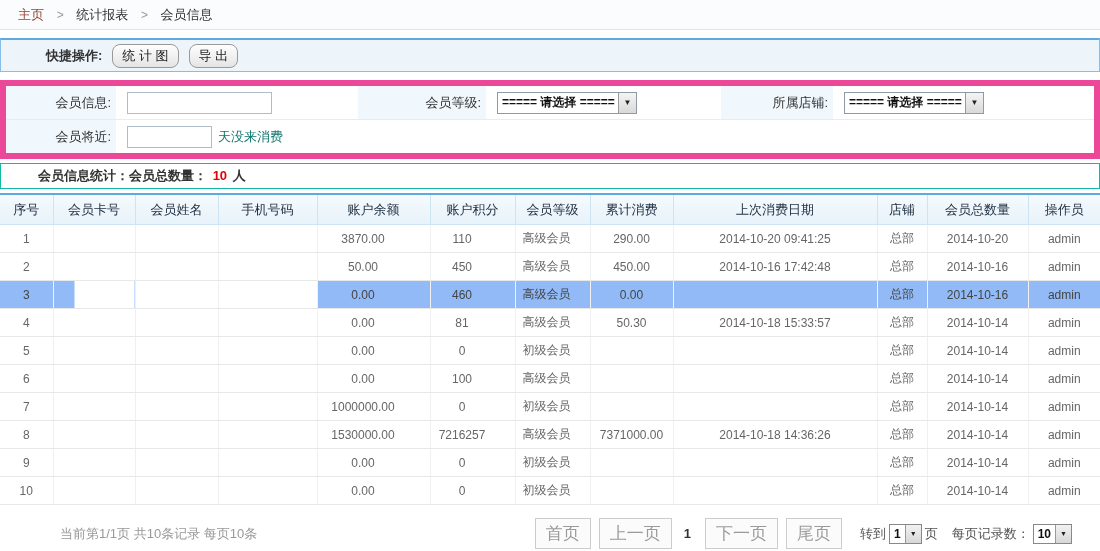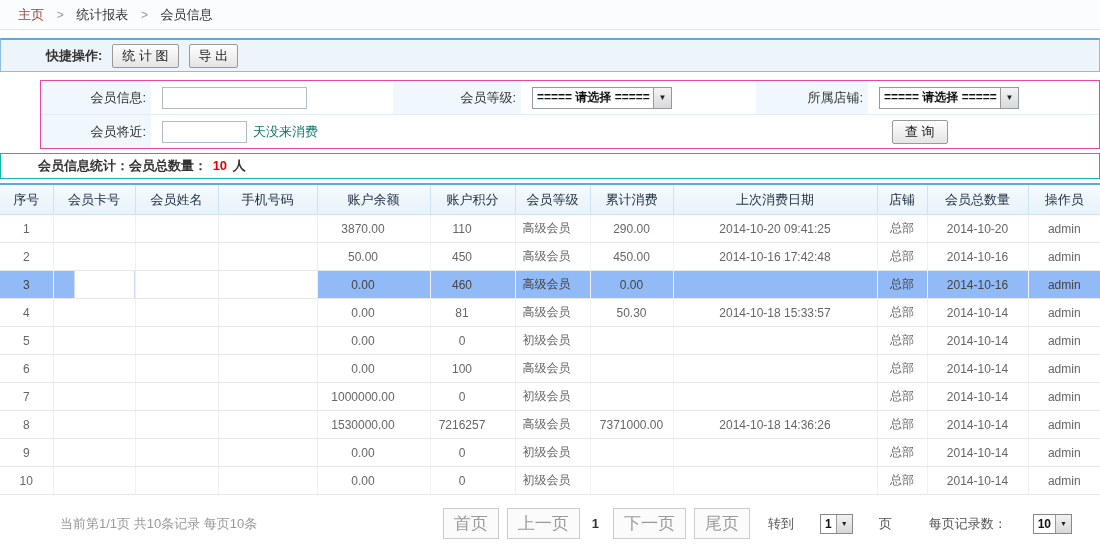--- a/index.html
+++ b/index.html
@@ -7,24 +7,24 @@
 
   
   .crumbbar{height:29px;line-height:29px;background:#fbfcfd;border-bottom:1px solid #e4e4e4;padding-left:18px;font-size:13px;color:#333;}
   .crumb-home{color:var(--home,#994433);cursor:pointer;}
   .crumb-sep{color:#999;margin:0 9px;font-size:12px;}
   .crumb-item{color:#333;}
 
   
   .quickbar{margin-top:8px;height:31px;background:#edf5fb;border:1px solid #8abde6;border-top:2px solid var(--accent,#6fb0e2);display:flex;align-items:center;}
   .quickbar-label{margin-left:45px;font-size:13px;font-weight:bold;color:#333;}
-  .btn{display:inline-block;margin-left:10px;padding:2px 9px;font-size:13px;color:#222;background:linear-gradient(#fefefe,#e4e4e4);border:1px solid #999;border-radius:2px;cursor:pointer;}
-
-  
-  .form{margin-top:8px;border:1px solid #ec4899;margin-left:40px;}
+  .btn{display:inline-block;margin-left:10px;padding:2px 9px;font-size:13px;color:#222;background:linear-gradient(#fefefe,#e4e4e4);border:1px solid #999;border-radius:8px;cursor:pointer;}
+
+  
+  .form{margin-top:8px;border:6px solid #ec4899;}
   .form-row{display:grid;grid-template-columns:110px 242px 128px 235px 112px 1fr;height:33px;align-items:center;}
   .form-row.first{border-bottom:1px solid #e2edf6;}
   .cell-label{background:#f0f7fd;height:100%;display:flex;align-items:center;justify-content:flex-end;padding-right:5px;box-sizing:border-box;font-size:13px;color:#333;}
   .cell-field{padding-left:11px;}
   .txt{height:22px;border:1px solid #afbdc9;width:145px;box-sizing:border-box;font-size:12px;padding:0 3px;}
   .txt.small{width:85px;}
   .fake-select{display:inline-flex;align-items:stretch;border:1px solid #8e9aa5;background:#fff;height:22px;width:140px;box-sizing:border-box;cursor:pointer;}
   .fake-select .val{flex:1;display:flex;align-items:center;padding-left:4px;font-size:12px;font-weight:bold;color:#111;white-space:nowrap;overflow:hidden;}
   .fake-select .arrow{width:17px;background:linear-gradient(#f4f4f4,#d9d9d9);border-left:1px solid #9b9b9b;display:flex;align-items:center;justify-content:center;font-size:8px;color:#222;}
   .suffix{font-size:13px;color:#0f766e;margin-left:6px;}
@@ -47,21 +47,21 @@
   .grid tr.selected td.col-name,.grid tr.selected td.col-phone{background:#fff;}
   col.c-no{width:53px}col.c-card{width:82px}col.c-name{width:83px}col.c-phone{width:99px}
   col.c-balance{width:113px}col.c-points{width:85px}col.c-level{width:75px}col.c-total{width:83px}
   col.c-last{width:204px}col.c-store{width:50px}col.c-date{width:101px}col.c-op{width:72px}
 
   
   .footer{display:flex;justify-content:space-between;align-items:center;padding:13px 25px 0 60px;font-size:13px;color:#999;}
   .pager{display:flex;align-items:center;}
   .page-btn{padding:3px 10px;border:1px solid #ccc;background:#fbfbfb;color:#9a9a9a;margin-left:8px;font-size:17px;cursor:pointer;}
   .page-cur{margin:0 6px 0 12px;font-weight:bold;color:#333;}
-  .goto{margin-left:18px;color:#555;display:flex;align-items:center;gap:23px;}
+  .goto{margin-left:18px;color:#555;display:flex;align-items:center;}
   .mini-select{display:inline-flex;align-items:stretch;border:1px solid #888;background:#fff;height:18px;margin:0 3px;cursor:pointer;}
   .mini-select .val{display:flex;align-items:center;padding:0 4px;font-size:12px;font-weight:bold;color:#111;}
   .mini-select .arrow{width:15px;background:linear-gradient(#f2f2f2,#d7d7d7);border-left:1px solid #999;display:flex;align-items:center;justify-content:center;font-size:7px;color:#222;}
   .perpage-label{margin-left:14px;}
 </style>
 </head>
 <body>
 
 <div class="crumbbar">
   <span class="crumb-home">主页</span>
@@ -97,23 +97,20 @@
     </div>
   </div>
   <div class="form-row">
     <div class="cell-label">会员将近:</div>
     <div class="cell-field">
       <input class="txt small" type="text" style=""><span class="suffix">天没来消费</span>
     </div>
     <div></div>
       <div></div>
       <div></div>
-    <div class="cell-field">
-      <span class="btn query-btn">查 询</span>
-    </div>
   </div>
 </div>
 
 <div class="stats">
   <span>会员信息统计：会员总数量：</span>
   <span class="count">10</span>
   <span>人</span>
 </div>
 
 <table class="grid">

